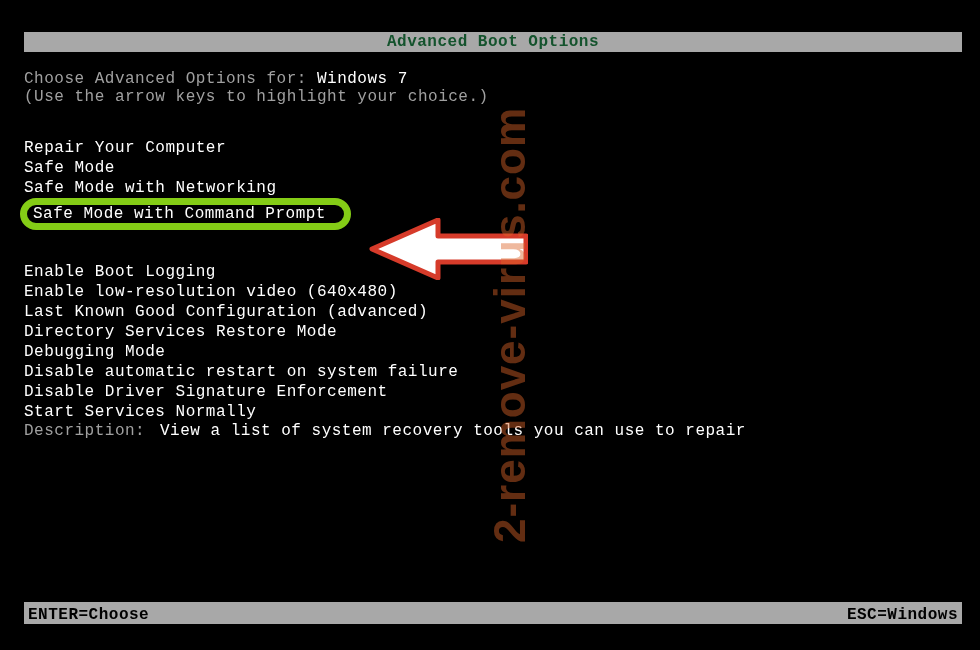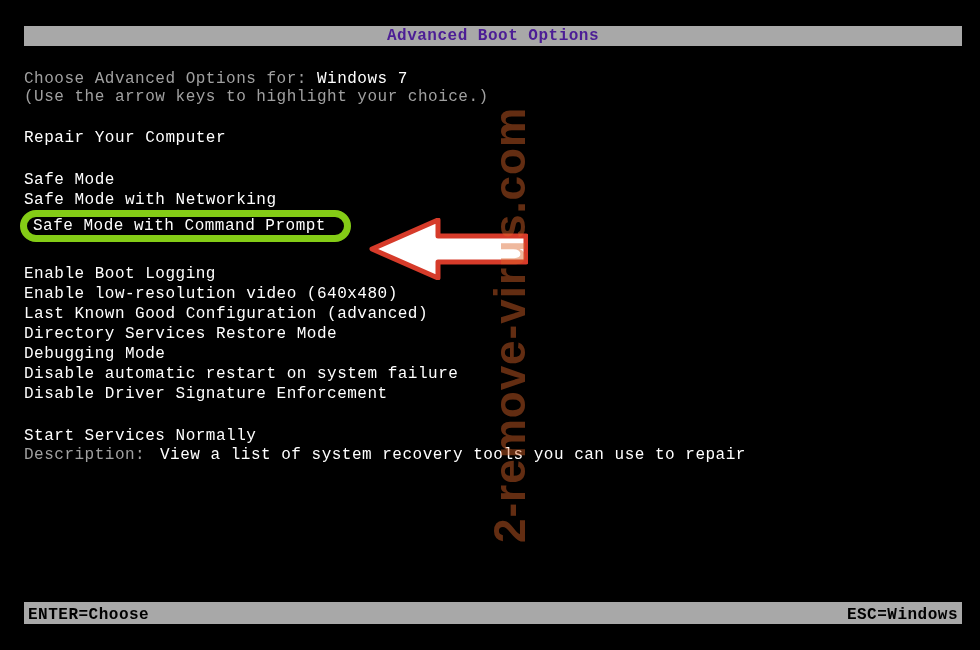--- a/index.html
+++ b/index.html
@@ -1,26 +1,26 @@
 <!DOCTYPE html>
 <html><head>
 <meta charset="utf-8">
 <style>
 html,body{margin:0;padding:0;width:980px;height:650px;overflow:hidden;background:#000;font-family:"Courier New",monospace;font-size:16px;color:#a0a0a0;letter-spacing:0.5px}
 .screen{position:relative;width:980px;height:650px}
-.titlebar{position:absolute;top:26px;left:24px;right:18px;height:20px;background:#a8a8a8;color:#4c1d95;text-align:center;line-height:20px;font-weight:bold}
+.titlebar{position:absolute;top:32px;left:24px;right:18px;height:20px;background:#a8a8a8;color:#14532d;text-align:center;line-height:20px;font-weight:bold}
 .content{position:absolute;top:70px;left:24px;right:18px}
 .line{white-space:pre}
 .white{color:#fff;font-weight:normal}
 .gray{color:#a0a0a0}
 .menu{margin-top:22px}
 .menu .item{display:inline-block;padding:1px 8px 1px 4px;margin-left:-4px}
 .menu .sel{border:7px solid #84cc16;border-radius:22px;padding:0 18px 0 6px}
-.group{margin-top:22px}
-.group2{margin-top:22px}
+.group{margin-top:32px}
+.group2{}
 .desc{}
 .footer{position:absolute;bottom:26px;left:24px;right:18px;height:22px;background:#a8a8a8;color:#000;font-weight:bold;display:flex;justify-content:space-between;align-items:flex-end;padding:0 4px}
 .arrow{position:absolute;top:218px;left:368px;width:160px;height:62px}
 .watermark{position:absolute;left:490px;top:-10px;width:40px;height:670px;display:flex;align-items:center;justify-content:center;pointer-events:none}
 .watermark span{transform:rotate(-90deg);white-space:nowrap;font-family:Arial,sans-serif;font-weight:bold;font-size:44px;color:rgba(220,100,40,0.45);letter-spacing:1px}
 </style>
 </head>
 <body>
 
 <div class="screen">

